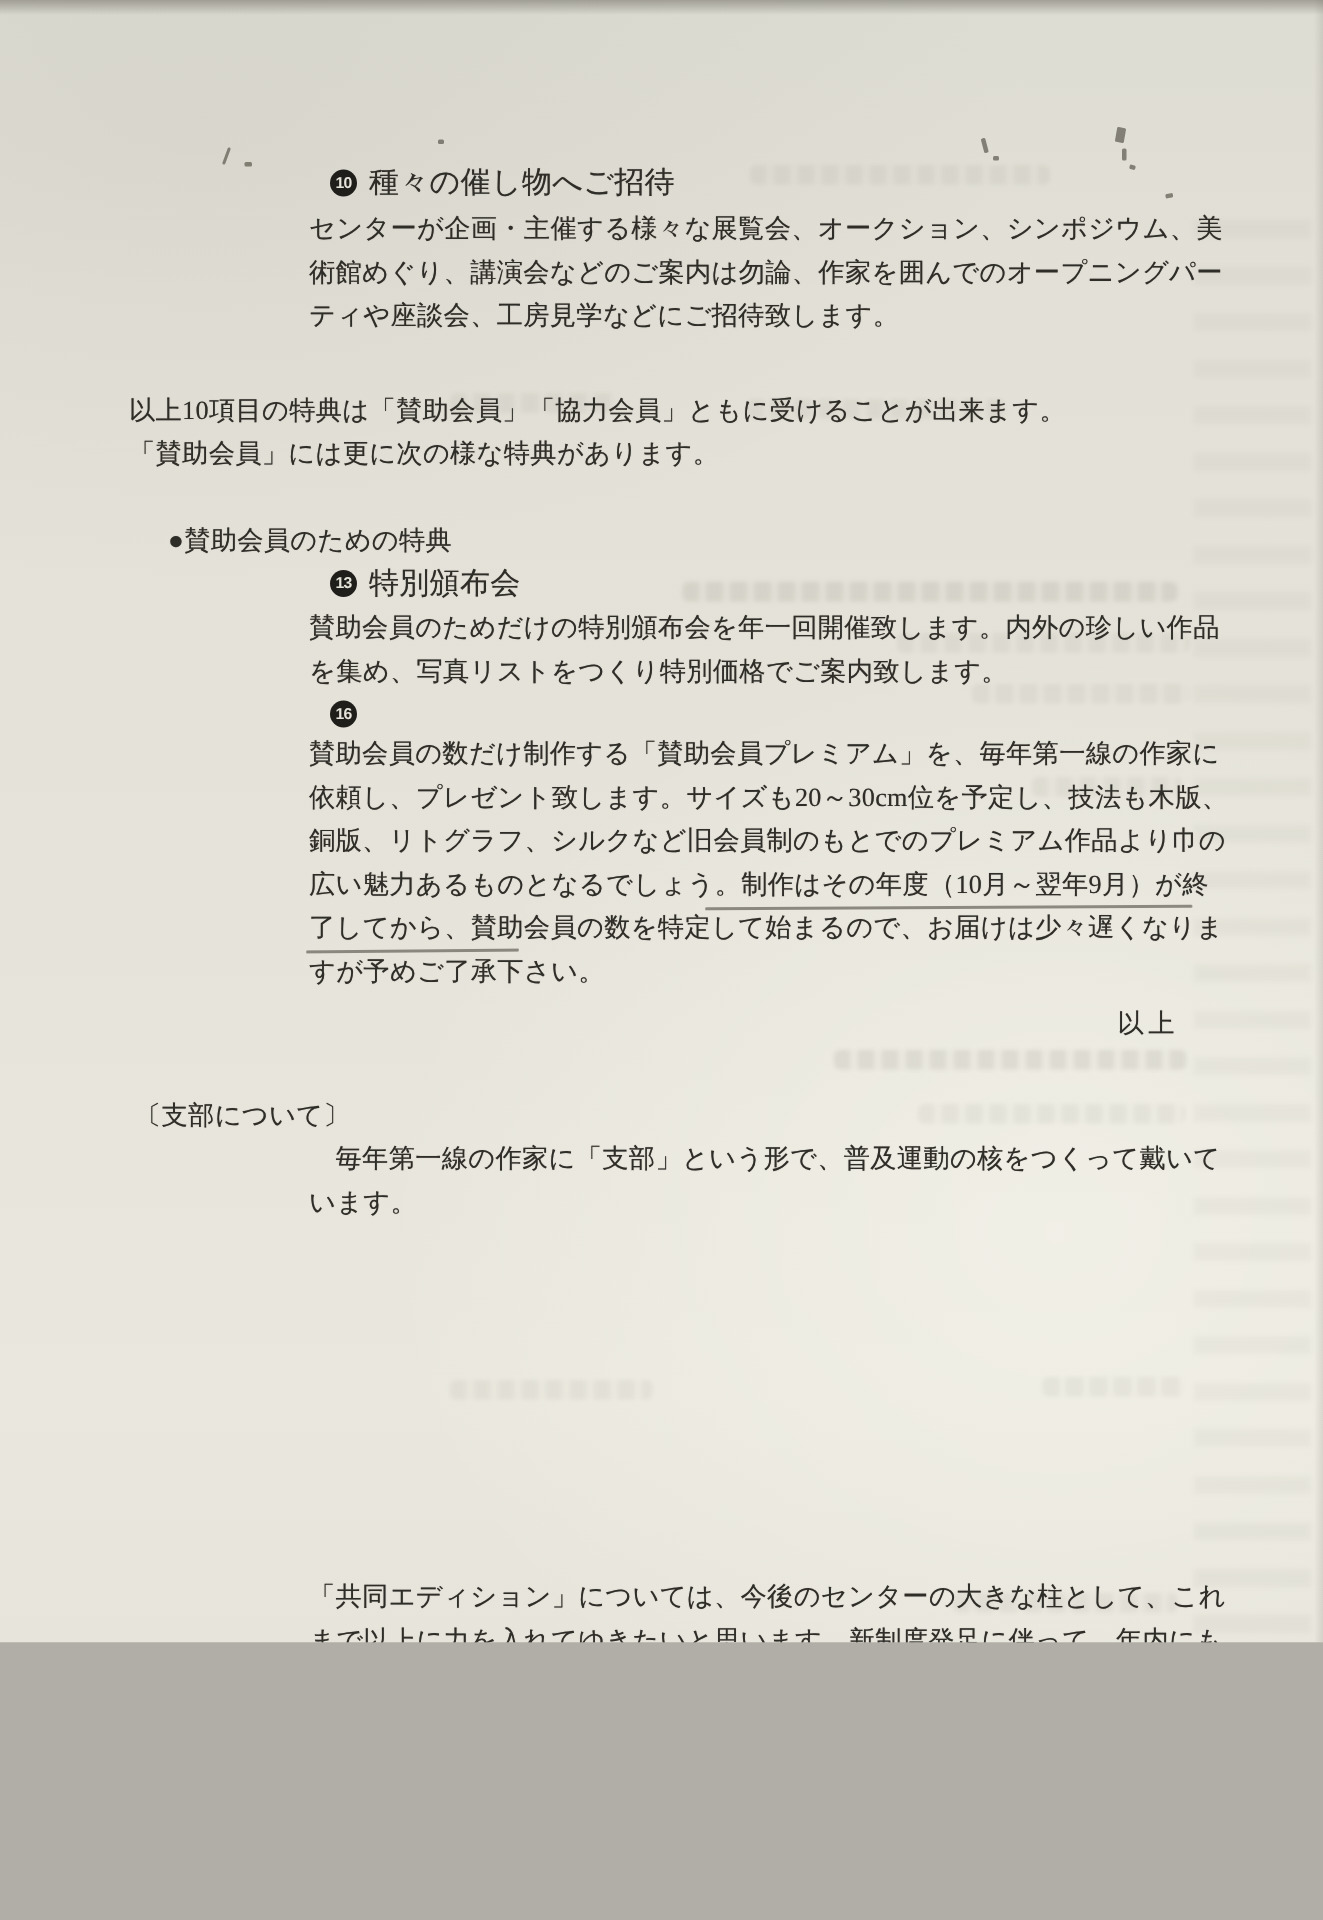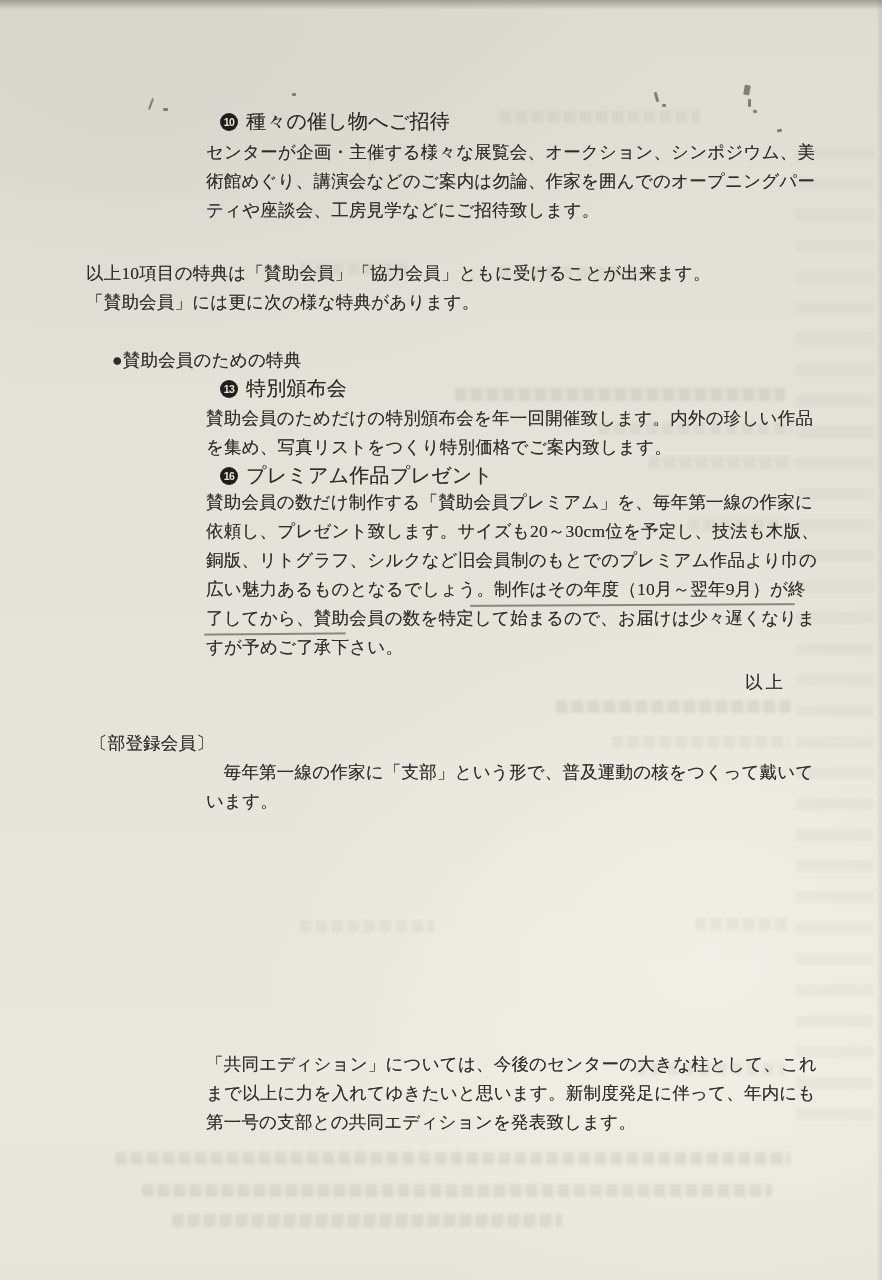--- a/index.html
+++ b/index.html
@@ -1,19 +1,19 @@
 <!DOCTYPE html>
 <html><head>
 <meta charset="utf-8">
 <style>
   html,body{margin:0;padding:0;}
   body{background:#b0aea6;}
   .page{
     position:relative;
-    width:882px;height:1280px;
+    width:882px;height:1095px;
     overflow:hidden;
     background:
       radial-gradient(ellipse 900px 500px at 15% 8%, rgba(150,148,138,0.10), transparent 60%),
       radial-gradient(ellipse 700px 600px at 80% 75%, rgba(255,255,248,0.35), transparent 65%),
       linear-gradient(180deg,#dddcd2 0%,#e3e1d7 18%,#e6e4da 55%,#eae8de 85%,#e7e5db 100%);
     font-family:"Liberation Serif","DejaVu Serif",serif;
   }
   .edge-top{position:absolute;left:0;top:0;width:882px;height:10px;
     background:linear-gradient(180deg,rgba(90,88,80,0.45),rgba(90,88,80,0.0));}
   .edge-right{position:absolute;right:0;top:0;width:6px;height:1280px;
@@ -111,34 +111,33 @@
 
   <div class="heading-row" style="left:220px;top:374px">
     <span class="badge">13</span>
     <span class="h-title">特別頒布会</span>
   </div>
   <div class="para" style="left:206px;top:404px">賛助会員のためだけの特別頒布会を年一回開催致します。内外の珍しい作品
 を集め、写真リストをつくり特別価格でご案内致します。</div>
 
   <div class="heading-row" style="left:220px;top:461px">
     <span class="badge">16</span>
-    <span class="h-title">プレミアム作品プレゼント</span>
   </div>
   <div class="para" style="left:206px;top:488px">賛助会員の数だけ制作する「賛助会員プレミアム」を、毎年第一線の作家に
 依頼し、プレゼント致します。サイズも20～30cm位を予定し、技法も木版、
 銅版、リトグラフ、シルクなど旧会員制のもとでのプレミアム作品より巾の
 広い魅力あるものとなるでしょう。制作はその年度（10月～翌年9月）が終
 了してから、賛助会員の数を特定して始まるので、お届けは少々遅くなりま
 すが予めご了承下さい。</div>
 
   <div class="underline-mark" style="left:470px;top:604px;width:325px;transform:rotate(-0.3deg)"></div>
   <div class="underline-mark" style="left:204px;top:633px;width:142px;transform:rotate(-0.5deg)"></div>
 
   <div class="para" style="left:745px;top:668px;letter-spacing:3px">以上</div>
 
-  <div class="para" style="left:90px;top:729px">〔部登録会員〕</div>
+  <div class="para" style="left:90px;top:729px">〔支部について〕</div>
   <div class="para" style="left:206px;top:758px">　毎年第一線の作家に「支部」という形で、普及運動の核をつくって戴いて
 います。</div>
   <div class="para" style="left:206px;top:1050px">「共同エディション」については、今後のセンターの大きな柱として、これ
 まで以上に力を入れてゆきたいと思います。新制度発足に伴って、年内にも
 第一号の支部との共同エディションを発表致します。</div>
 
 </div>
 
 </body></html>

